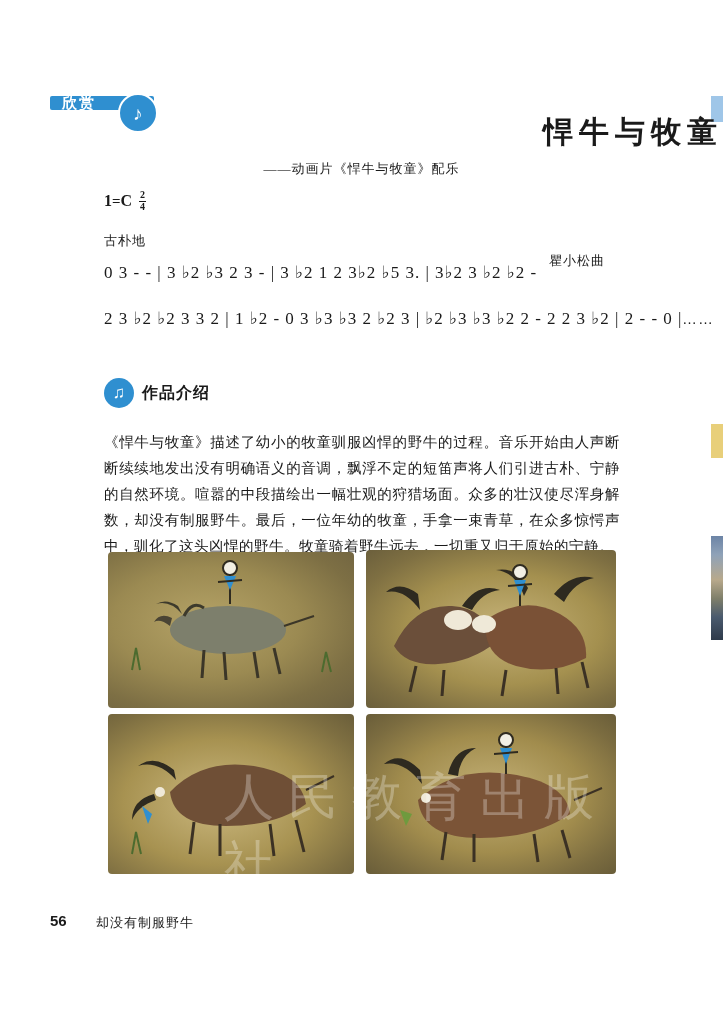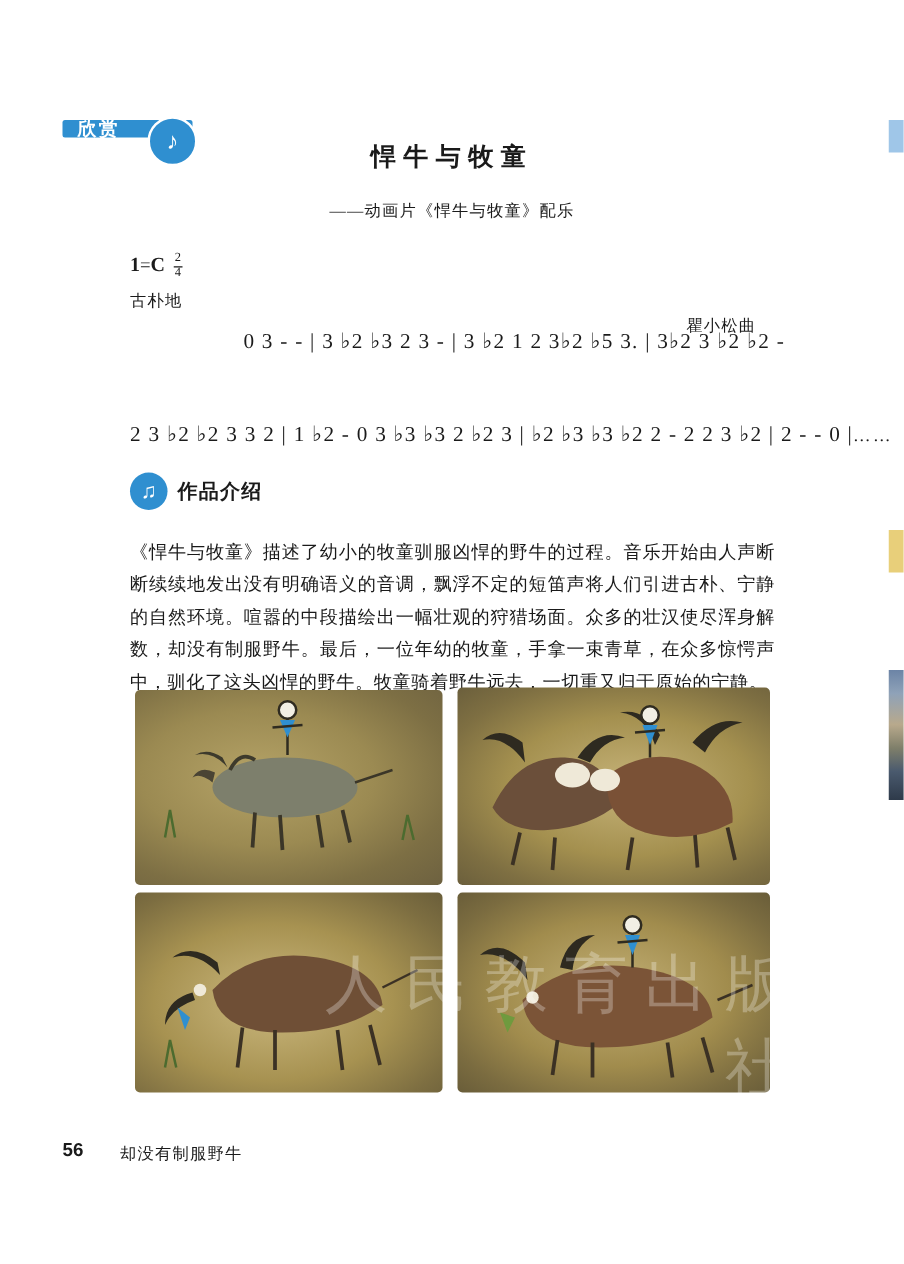--- a/index.html
+++ b/index.html
@@ -61,40 +61,41 @@
     color: #ffffff;
     font-size: 19px;
     line-height: 1;
   }
 
   
   #song-title {
     position: absolute;
     left: 0; right: 0;
     top: 112px;
-    text-align: center;
-    font-size: 20px;
+    text-align: right;
+    font-size: 30px;
     letter-spacing: 6px;
     font-family: "DejaVu Serif", serif;
     font-weight: bold;
   }
   #song-subtitle {
     position: absolute;
     left: 0; right: 0;
     top: 160px;
     text-align: center;
     font-size: 13px;
     letter-spacing: 1px;
   }
   #key-signature {
     position: absolute;
     left: 104px;
-    top: 202px;
+    top: 190px;
     font-size: 15px;
     font-family: "Liberation Serif", serif;
+    font-weight: bold;
   }
   #key-signature b { font-size: 16px; }
   .frac {
     display: inline-block;
     vertical-align: -0.35em;
     text-align: center;
     font-size: 10px;
     line-height: 1.05;
     margin-left: 3px;
   }
@@ -118,24 +119,23 @@
 
   
   .staff-line {
     position: absolute;
     left: 104px;
     width: 524px;
     font-family: "Liberation Serif", serif;
     font-size: 17px;
     white-space: nowrap;
     letter-spacing: 1px;
-    text-align: right;
   }
   #staff-line-1 { top: 262px; }
-  #staff-line-2 { top: 308px; margin-top: 29px; }
+  #staff-line-2 { top: 308px; }
   .staff-line .tail { letter-spacing: 2px; font-size: 14px; }
 
   
   #intro-badge {
     position: absolute;
     left: 104px;
     top: 378px;
     display: flex;
     align-items: center;
   }
@@ -187,23 +187,23 @@
   #panel-2 { left: 262px; top: 2px;   width: 250px; height: 158px;
              background: radial-gradient(ellipse at 55% 50%, #c6b379 0%, #a4904f 50%, #7e6f42 80%, #6b5f3c 100%); }
   #panel-3 { left: 4px;   top: 166px; width: 246px; height: 160px;
              background: radial-gradient(ellipse at 45% 55%, #cbb87f 0%, #a79251 50%, #7d6e41 82%, #6a5e3a 100%); }
   #panel-4 { left: 262px; top: 166px; width: 250px; height: 160px;
              background: radial-gradient(ellipse at 50% 50%, #c4b177 0%, #a18c4d 52%, #7b6c40 82%, #695d39 100%); }
 
   .watermark {
     position: absolute;
     left: 120px;
-    top: 206px;
+    top: 216px;
     width: 420px;
-    text-align: right;
+    text-align: left;
     font-size: 50px;
     color: rgba(255,255,255,0.28);
     letter-spacing: 14px;
     font-family: "DejaVu Serif", serif;
     pointer-events: none;
   }
 
   
   #page-number {
     position: absolute;

